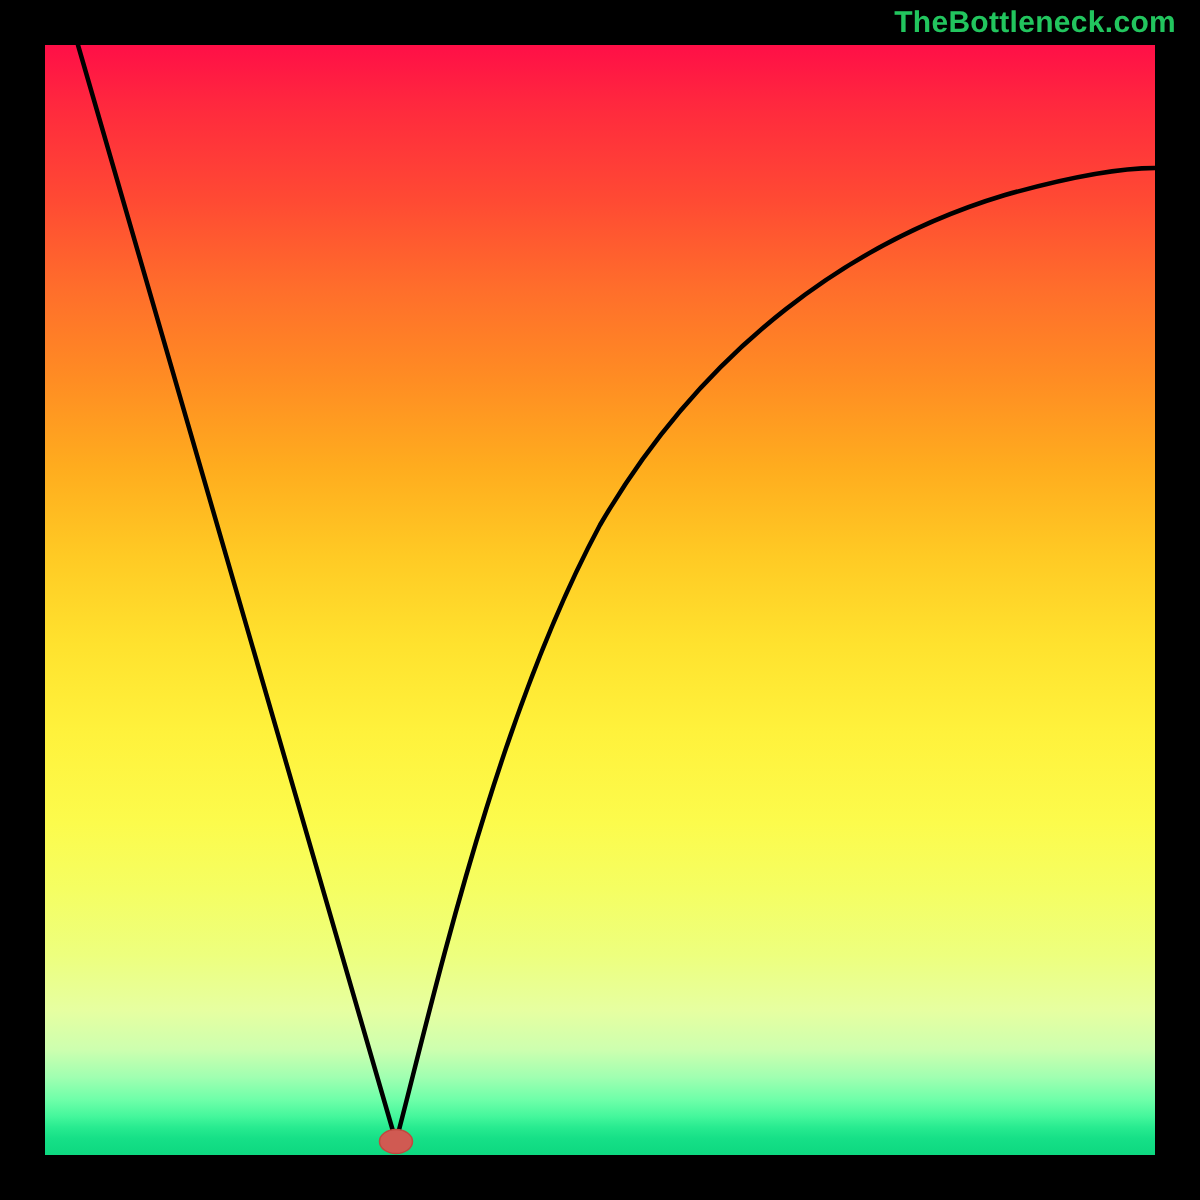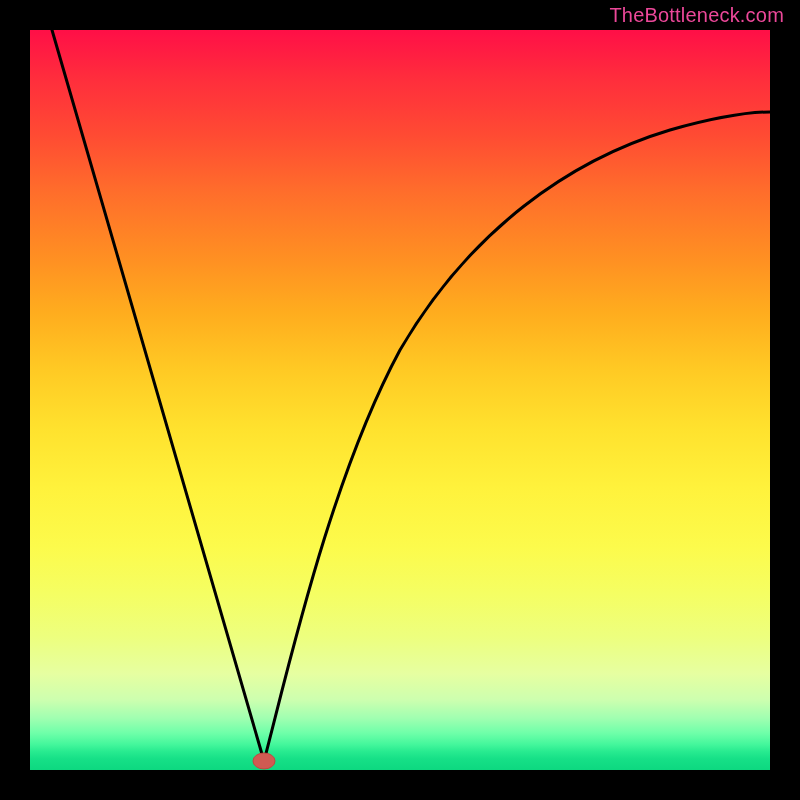--- a/index.html
+++ b/index.html
@@ -60,24 +60,24 @@
     position: absolute;
     left: 0;
     top: 0;
     width: 100%;
     height: 100%;
   }
   .watermark {
     position: absolute;
     top: 4px;
     right: 16px;
-    color: #ec4899;
+    color: #22c55e;
     font-size: 20px;
     letter-spacing: 0.2px;
-    font-weight: 400;
+    font-weight: 700;
   }
 </style>
 </head>
 <body>
 
 <div class="frame">
 
   <div class="plot-area">
     <div class="gradient-bg"></div>
 

